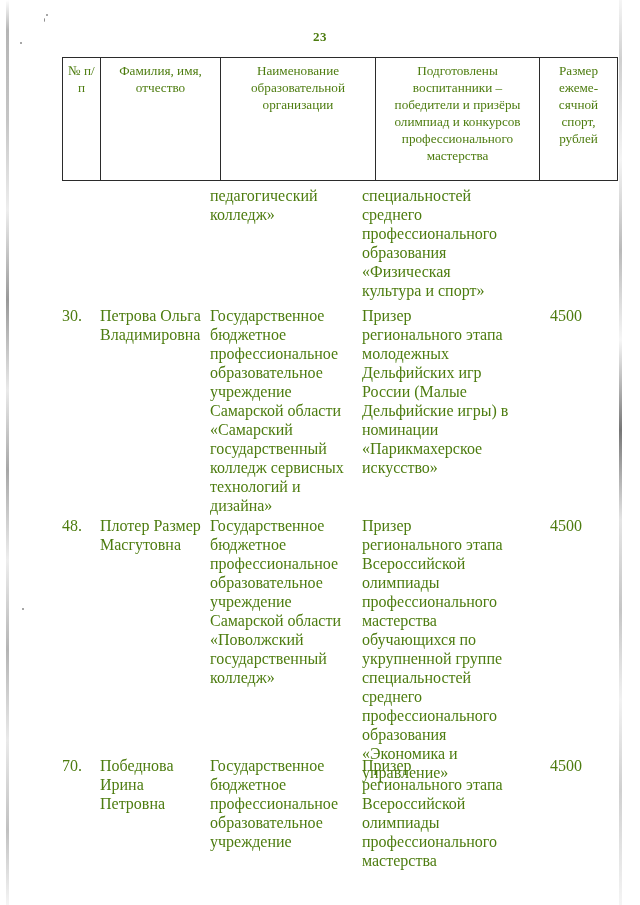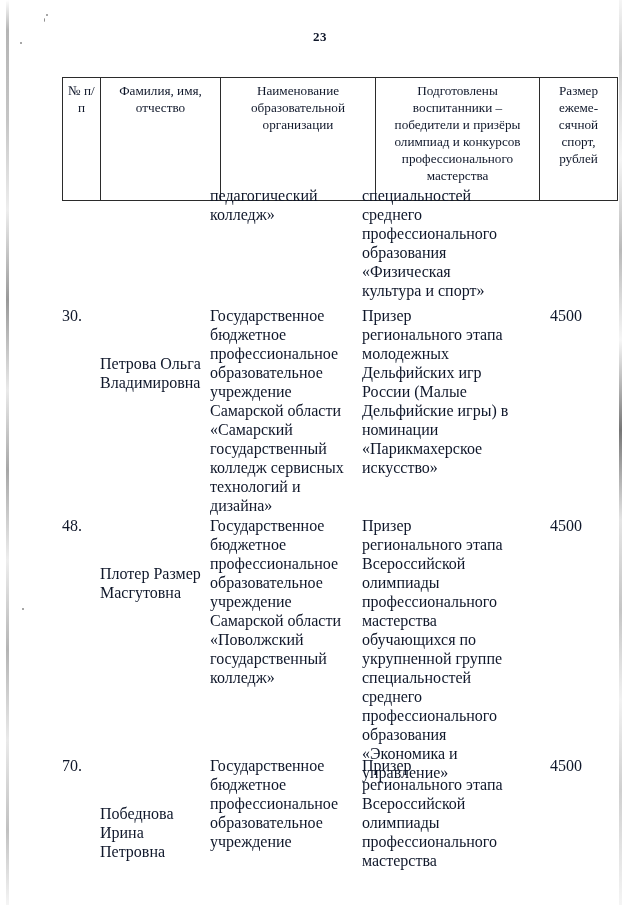--- a/index.html
+++ b/index.html
@@ -7,21 +7,21 @@
     padding: 0;
     background: #ffffff;
   }
   .page {
     position: relative;
     width: 640px;
     height: 905px;
     background: #ffffff;
     overflow: hidden;
     font-family: "Liberation Serif", "DejaVu Serif", serif;
-    color: #0f172a;
+    color: #4d7c0f;
   }
 
   
   .scan-edge-left {
     position: absolute;
     left: 6px;
     top: 0;
     width: 3px;
     height: 905px;
     background: linear-gradient(to bottom,
@@ -76,21 +76,20 @@
   }
 
   
   .header-table {
     position: absolute;
     left: 62px;
     top: 57px;
     width: 520px;
     border-collapse: collapse;
     table-layout: fixed;
-    margin-top: 20px;
   }
   .header-table td {
     border: 1px solid #2b2b2b;
     vertical-align: top;
     text-align: center;
     font-size: 13.2px;
     line-height: 17px;
     padding: 4px 3px 0 3px;
     height: 118px;
   }
@@ -106,21 +105,21 @@
     left: 0;
     width: 640px;
   }
   .cell {
     position: absolute;
     font-size: 16px;
     line-height: 19px;
     white-space: pre-line;
   }
   .c-num { left: 62px;  width: 34px; text-align: left; }
-  .c-name{ left: 100px; width: 104px; margin-top: 48px; }
+  .c-name{ left: 100px; width: 104px; }
   .c-org { left: 210px; width: 142px; }
   .c-ach { left: 362px; width: 152px; }
   .c-sum { left: 550px; width: 52px; text-align: left; }
 </style>
 </head>
 <body>
 
 <div class="page">
 
   <div class="scan-edge-left"></div>

